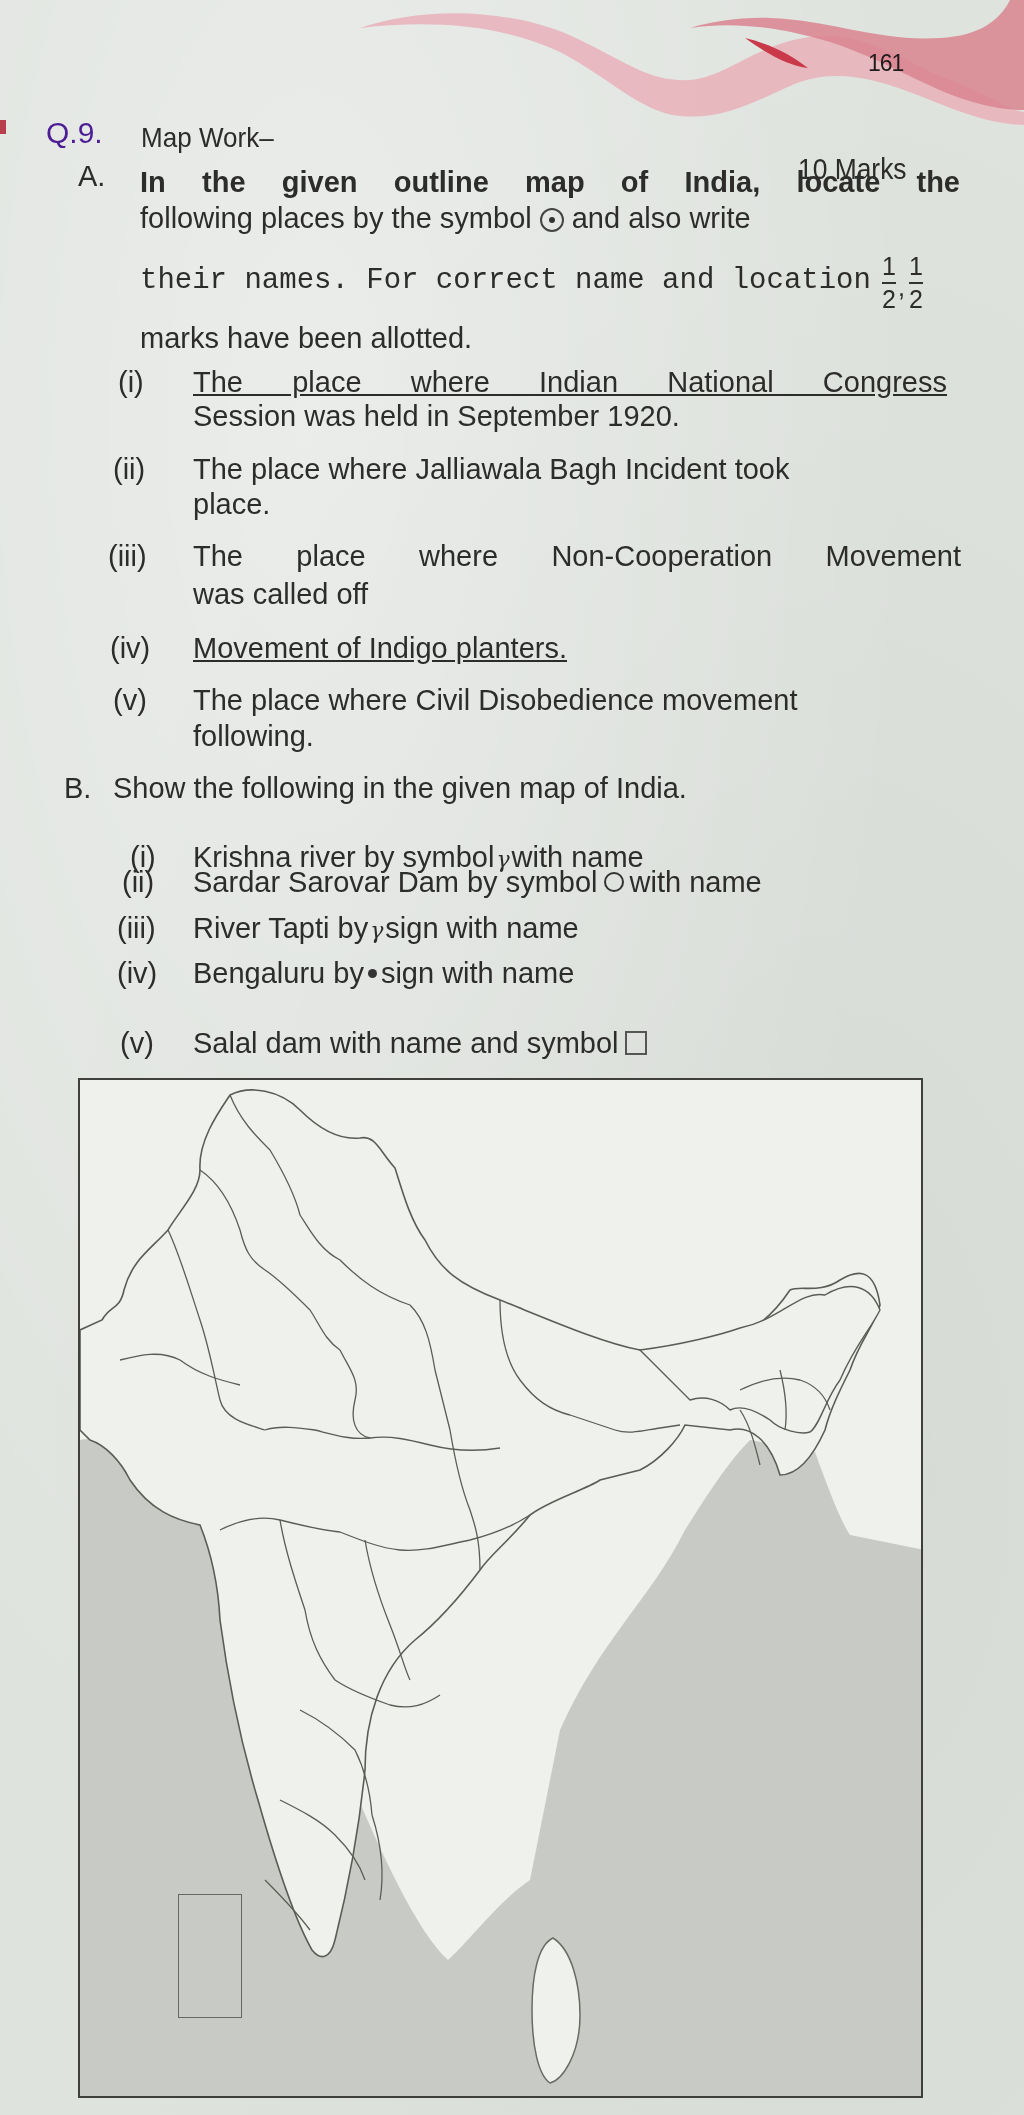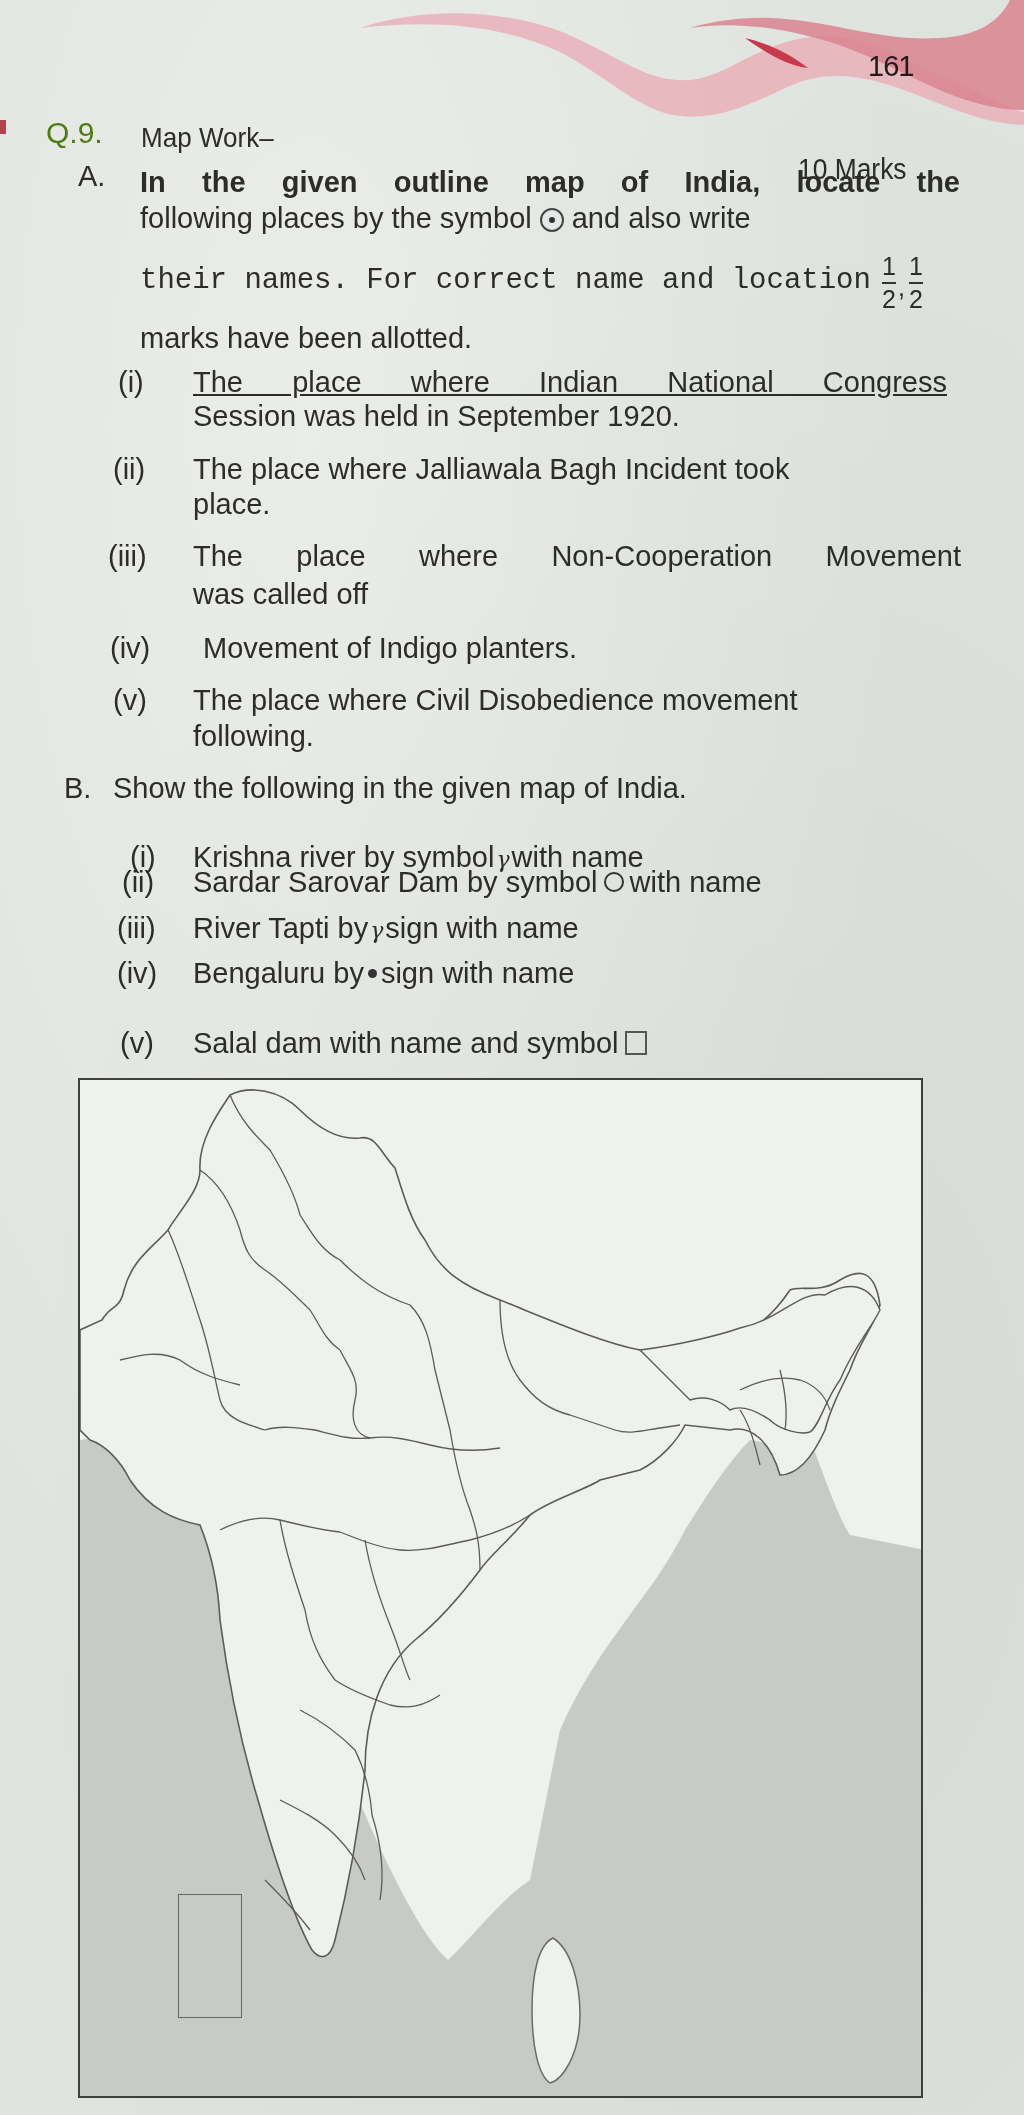--- a/index.html
+++ b/index.html
@@ -7,26 +7,26 @@
     width: 1024px; height: 2115px; position: relative; overflow: hidden;
     background: #dfe3de;
     background-image:
       radial-gradient(ellipse at 30% 20%, rgba(255,255,255,0.35), rgba(255,255,255,0) 60%),
       radial-gradient(ellipse at 80% 70%, rgba(0,0,0,0.04), rgba(0,0,0,0) 70%);
     font-family: "Liberation Sans", sans-serif;
     color: #2c2c2a;
   }
   .ribbon { position: absolute; left: 0; top: 0; width: 1024px; height: 170px; }
   .page-number {
-    position: absolute; left: 868px; top: 50px; font-size: 29px; color: #1f1b1b;
+    position: absolute; left: 868px; top: 50px; font-size: 23px; color: #1f1b1b;
     font-family: "Liberation Sans Narrow", "Liberation Sans", sans-serif; letter-spacing: -1px;
   }
   .left-mark { position: absolute; left: 0; top: 120px; width: 6px; height: 14px; background: #b8404d; }
   .q-num {
-    position: absolute; left: 46px; top: 116px; font-size: 30px; color: #4d7c0f; font-weight: normal;
+    position: absolute; left: 46px; top: 116px; font-size: 30px; color: #4c1d95; font-weight: normal;
   }
   .q-title { position: absolute; left: 141px; top: 122px; font-size: 28px; color: #2c2c2a; transform: scaleX(0.93); transform-origin: left; }
   .marks { position: absolute; left: 798px; top: 152px; font-size: 30px; color: #2c2c2a; transform: scaleX(0.88); transform-origin: left; }
   .sec-letter { position: absolute; font-size: 29px; }
   .line { position: absolute; white-space: nowrap; font-size: 29px; color: #2c2c2a; }
   .justify { text-align: justify; text-align-last: justify; display: block; }
 
   .sym-circledot {
     display: inline-block; width: 20px; height: 20px; border: 2px solid #444; border-radius: 50%;
     position: relative; vertical-align: middle; margin: 0 8px;
@@ -101,21 +101,21 @@
 <div class="line" style="left:193px; top:453px;">The place where Jalliawala Bagh Incident took</div>
 <div class="line" style="left:193px; top:488px;">place.</div>
 
 <div class="line" style="left:108px; top:540px;">(iii)</div>
 <div class="line" style="left:193px; top:540px; width:768px;">
     <span class="justify">The place where Non-Cooperation Movement</span>
   </div>
 <div class="line" style="left:193px; top:578px;">was called off</div>
 
 <div class="line" style="left:110px; top:632px;">(iv)</div>
-<div class="line" style="left:203px; top:632px;">Movement of Indigo planters.</div>
+<div class="line" style="left:193px; top:632px;text-decoration:underline;">Movement of Indigo planters.</div>
 
 <div class="line" style="left:113px; top:684px;">(v)</div>
 <div class="line" style="left:193px; top:684px;">The place where Civil Disobedience movement</div>
 <div class="line" style="left:193px; top:720px;">following.</div>
 
 <div class="line" style="left:64px; top:772px;">B.</div>
 <div class="line" style="left:113px; top:772px;">Show the following in the given map of India.</div>
 
 <div class="line" style="left:130px; top:820px;margin-top:21px;">
   <span style="display:inline-block; width:63px;">(i)</span><span>Krishna river by symbol</span><span class="sym-gamma">γ</span><span>with name</span>

